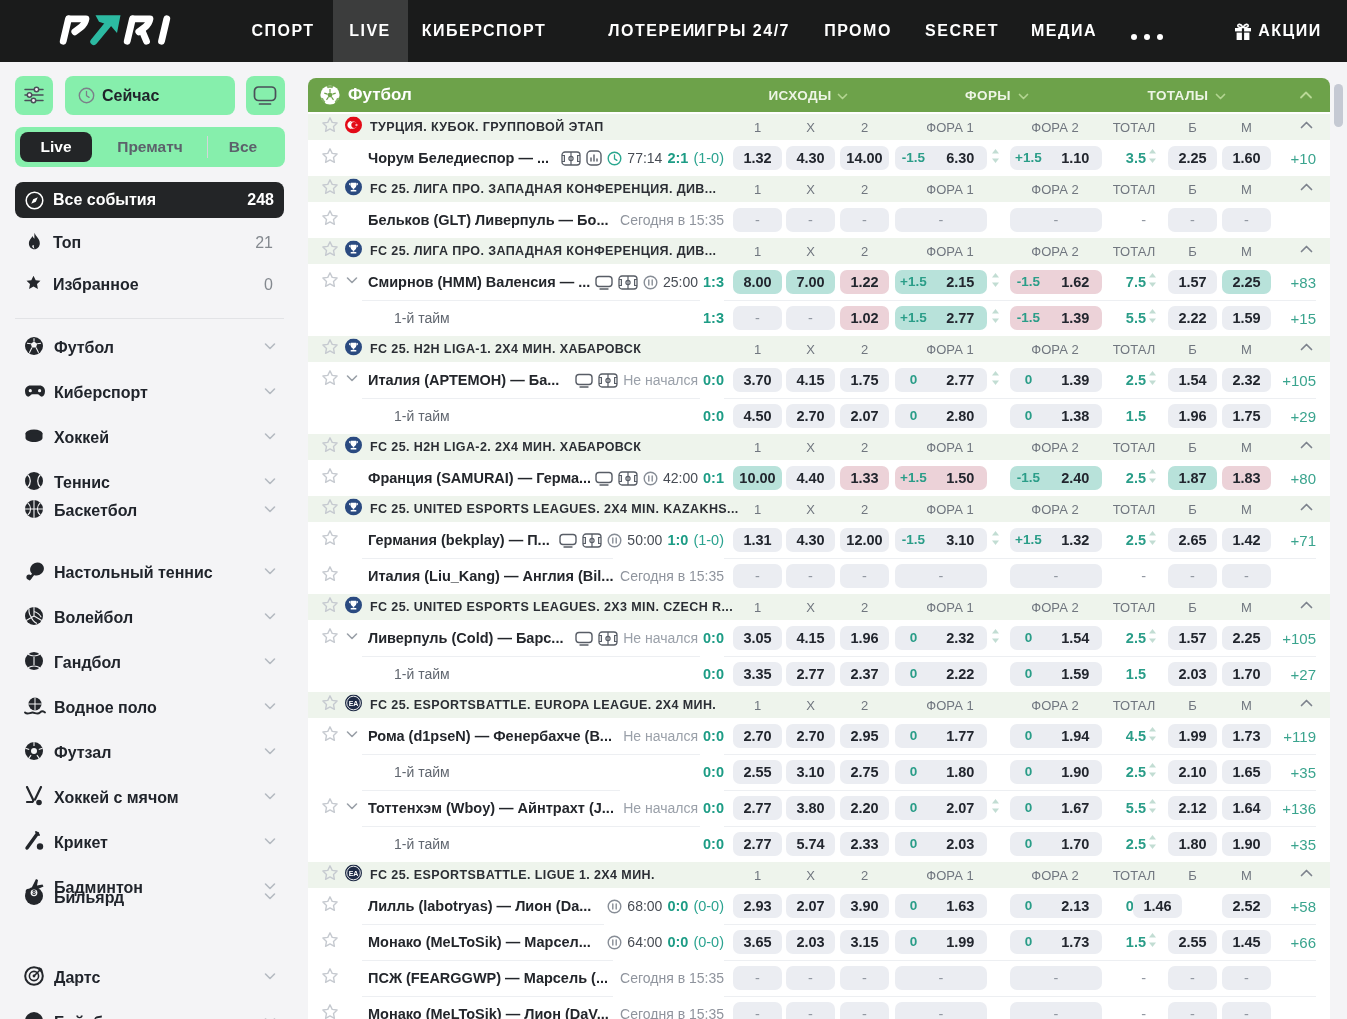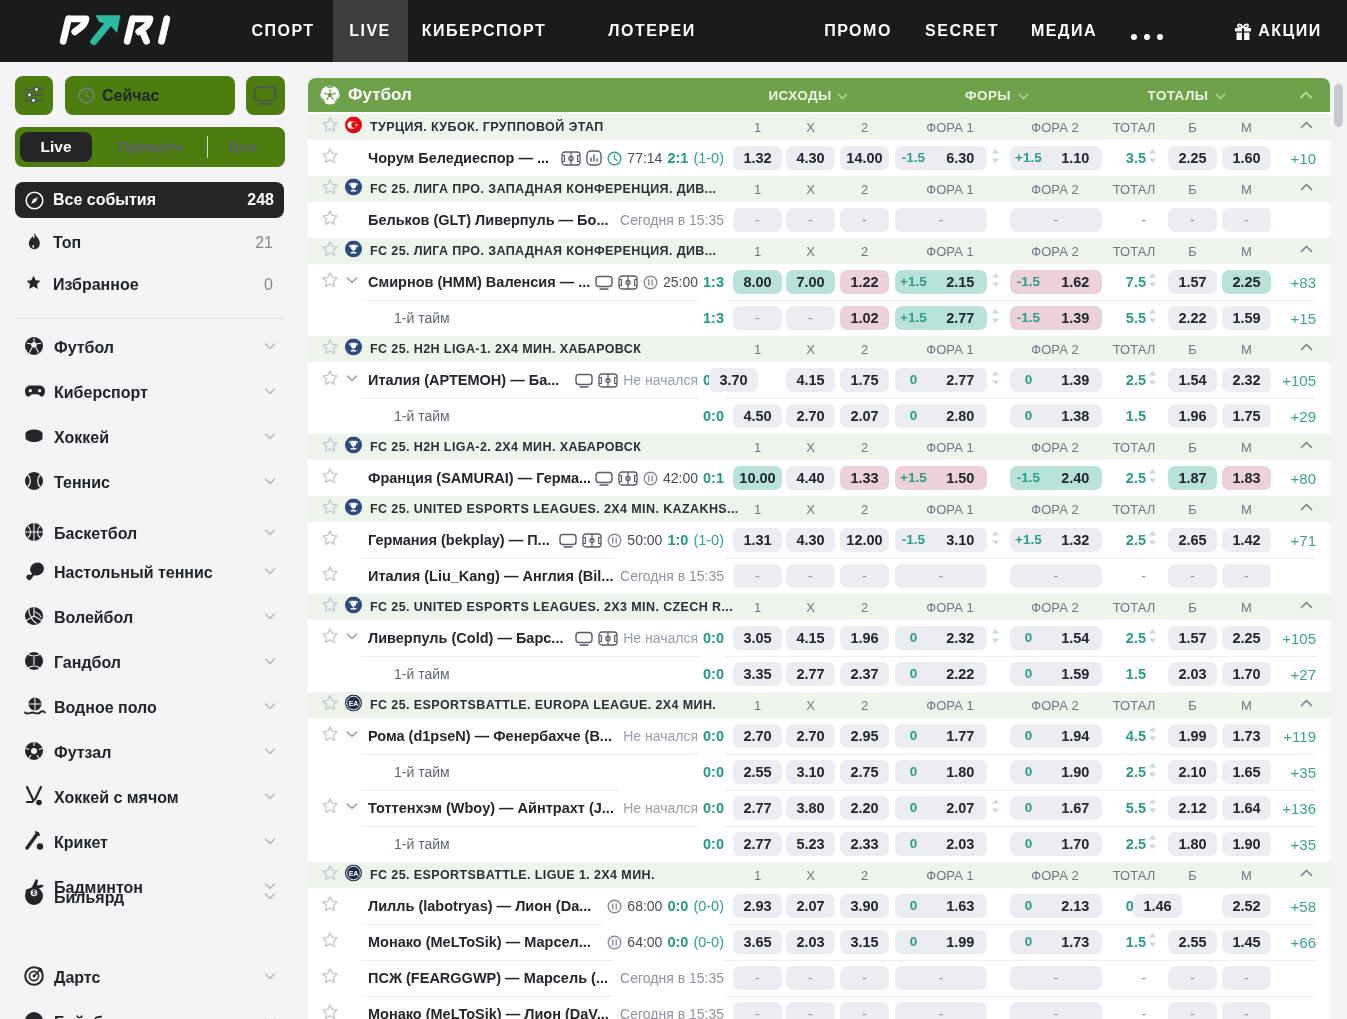--- a/index.html
+++ b/index.html
@@ -4,21 +4,21 @@
 <style>
 *{margin:0;padding:0;box-sizing:border-box}
 html,body{width:1347px;height:1019px;overflow:hidden}
 body{font-family:"Liberation Sans",sans-serif;background:#f4f4f6;position:relative}
 
 .hdr{position:absolute;top:0;left:0;width:1347px;height:62px;background:#1a1b1b}
 .hdr .navitem{position:absolute;top:0;height:62px;line-height:62px;color:#fff;font-weight:bold;
  font-size:16px;letter-spacing:1.5px;transform:translateX(-50%);white-space:nowrap}
 .livetab{position:absolute;left:333px;top:0;width:75px;height:62px;background:#3c3d3d}
 
-.sbtn{position:absolute;background:#4d7c0f;border-radius:8px}
+.sbtn{position:absolute;background:#86efac;border-radius:8px}
 .sb-txt{font-weight:bold;font-size:16px;color:#20242b}
 .cnt{position:absolute;font-size:16px;color:#84898f;text-align:right}
 .sportrow{position:absolute;left:15px;width:270px;height:45px}
 .sportrow .nm{position:absolute;left:39px;top:50%;transform:translateY(-50%);font-weight:bold;font-size:16px;color:#20242b;white-space:nowrap}
 .sportrow .ic{position:absolute;left:9px;top:50%;transform:translateY(-50%)}
 .sportrow .ch{position:absolute;right:8px;top:50%;transform:translateY(-50%)}
 
 .main{position:absolute;left:308px;top:78px;width:1022px}
 .gbar{position:relative;height:34px;background:#6da24a;border-radius:8px 8px 0 0}
 .gbar .ttl{position:absolute;left:40px;top:50%;transform:translateY(-50%);color:#fff;font-weight:bold;font-size:17px}
@@ -68,20 +68,21 @@
 <path d="M84 16.5 L88.5 27.2"></path>
 <path d="M108.8 4.8 L103.5 27.2"></path>
 </g>
 <path d="M37.5 1.2 L62.5 1.2 L59 19 L52.8 11.8 L41 7.8 Z" fill="#2cbaa2"></path>
 <path d="M35.8 27.6 L51.5 8.5" stroke="#2cbaa2" stroke-width="7" stroke-linecap="round" fill="none"></path>
 </svg>
     <div class="navitem" style="left:283px">СПОРТ</div>
     <div class="navitem" style="left:370px">LIVE</div>
     <div class="navitem" style="left:484px">КИБЕРСПОРТ</div>
     <div class="navitem" style="left:652px">ЛОТЕРЕИ</div>
+    <div class="navitem" style="left:742px">ИГРЫ 24/7</div>
     <div class="navitem" style="left:858px">ПРОМО</div>
     <div class="navitem" style="left:962px">SECRET</div>
     <div class="navitem" style="left:1064px">МЕДИА</div>
     <div style="position:absolute;left:1130px;top:27px"><svg width="34" height="8" viewBox="0 0 34 8">
         <circle cx="4" cy="4" r="3" fill="#fff"></circle>
         <circle cx="17" cy="4" r="3" fill="#fff"></circle>
         <circle cx="30" cy="4" r="3" fill="#fff"></circle>
       </svg></div>
     <div style="position:absolute;left:1232px;top:20px"><svg width="22" height="22" viewBox="0 0 22 22">
         <rect x="3" y="8" width="16" height="3.4" fill="#fff"></rect>
@@ -178,21 +179,21 @@
 <div class="sportrow" style="top:460.5px">
 <div class="ic"><svg width="20" height="20" viewBox="0 0 20 20">
         <circle cx="10" cy="10" r="9" fill="#23262b"></circle>
         <path d="M3.5 3.5a9 9 0 010 13M16.5 3.5a9 9 0 000 13" fill="none" stroke="#f4f4f6" stroke-width="1.3"></path>
       </svg></div>
     <div class="nm">Теннис</div>
     <div class="ch"><svg width="14" height="14" viewBox="0 0 14 14">
         <path d="M2.5 5l4.5 4.5L11.5 5" fill="none" stroke="#b5bac1" stroke-width="1.6" stroke-linecap="round" stroke-linejoin="round"></path>
       </svg></div>
   </div>
-<div class="sportrow" style="top:511px">
+<div class="sportrow" style="top:488px">
 <div class="ic"><svg width="20" height="20" viewBox="0 0 20 20">
         <circle cx="10" cy="10" r="9" fill="#23262b"></circle>
         <path d="M10 1v18M1 10h18M3.6 3.6c4 3.6 4 9.2 0 12.8M16.4 3.6c-4 3.6-4 9.2 0 12.8" fill="none" stroke="#f4f4f6" stroke-width="1.1"></path>
       </svg></div>
     <div class="nm">Баскетбол</div>
     <div class="ch"><svg width="14" height="14" viewBox="0 0 14 14">
         <path d="M2.5 5l4.5 4.5L11.5 5" fill="none" stroke="#b5bac1" stroke-width="1.6" stroke-linecap="round" stroke-linejoin="round"></path>
       </svg></div>
   </div>
 <div class="sportrow" style="top:550.5px">
@@ -592,21 +593,21 @@
         </svg>
         <svg width="20" height="15" viewBox="0 0 20 15">
           <rect x="1" y="1" width="18" height="13" rx="3" fill="none" stroke="#585d66" stroke-width="1.3"></rect>
           <path d="M10 1v13" stroke="#585d66" stroke-width="1.2"></path>
           <circle cx="10" cy="7.5" r="2.1" fill="none" stroke="#585d66" stroke-width="1.2"></circle>
           <path d="M1 4.5h2.4v6H1M19 4.5h-2.4v6H19" fill="none" stroke="#585d66" stroke-width="1.2"></path>
         </svg>
         <span class="nost">Не начался</span>
         <span class="scr">0:0</span>
       </div>
-      <div class="cell n" style="left:401px;width:49px">3.70</div>
+      <div class="cell n" style="left:425px;width:49px">3.70</div>
       <div class="cell n" style="left:478px;width:49px">4.15</div>
       <div class="cell n" style="left:532px;width:49px">1.75</div>
       <div class="cell n" style="left:587px;width:92px">
         <span class="hv">0</span>
         <span class="ov">2.77</span>
       </div>
       <div class="sarr" style="left:683px"><svg width="9" height="16" viewBox="0 0 9 16">
           <path d="M4.5 1L8 5.5H1z" fill="#c2ddd3"></path>
           <path d="M4.5 15L1 10.5h7z" fill="#c2ddd3"></path>
         </svg></div>
@@ -1003,21 +1004,21 @@
       <div class="cell n" style="left:860px;width:49px">2.12</div>
       <div class="cell n" style="left:914px;width:49px">1.64</div>
       <div class="plus">+136</div>
     </div>
     <div class="mrow bline">
       <div class="subname">1-й тайм</div>
       <div class="meta">
         <span class="scr">0:0</span>
       </div>
       <div class="cell n" style="left:425px;width:49px">2.77</div>
-      <div class="cell n" style="left:478px;width:49px">5.23</div>
+      <div class="cell n" style="left:478px;width:49px">5.74</div>
       <div class="cell n" style="left:532px;width:49px">2.33</div>
       <div class="cell n" style="left:587px;width:92px">
         <span class="hv">0</span>
         <span class="ov">2.03</span>
       </div>
       <div class="cell n" style="left:702px;width:92px">
         <span class="hv">0</span>
         <span class="ov">1.70</span>
       </div>
       <div class="totv" style="right:184px">2.5</div>

